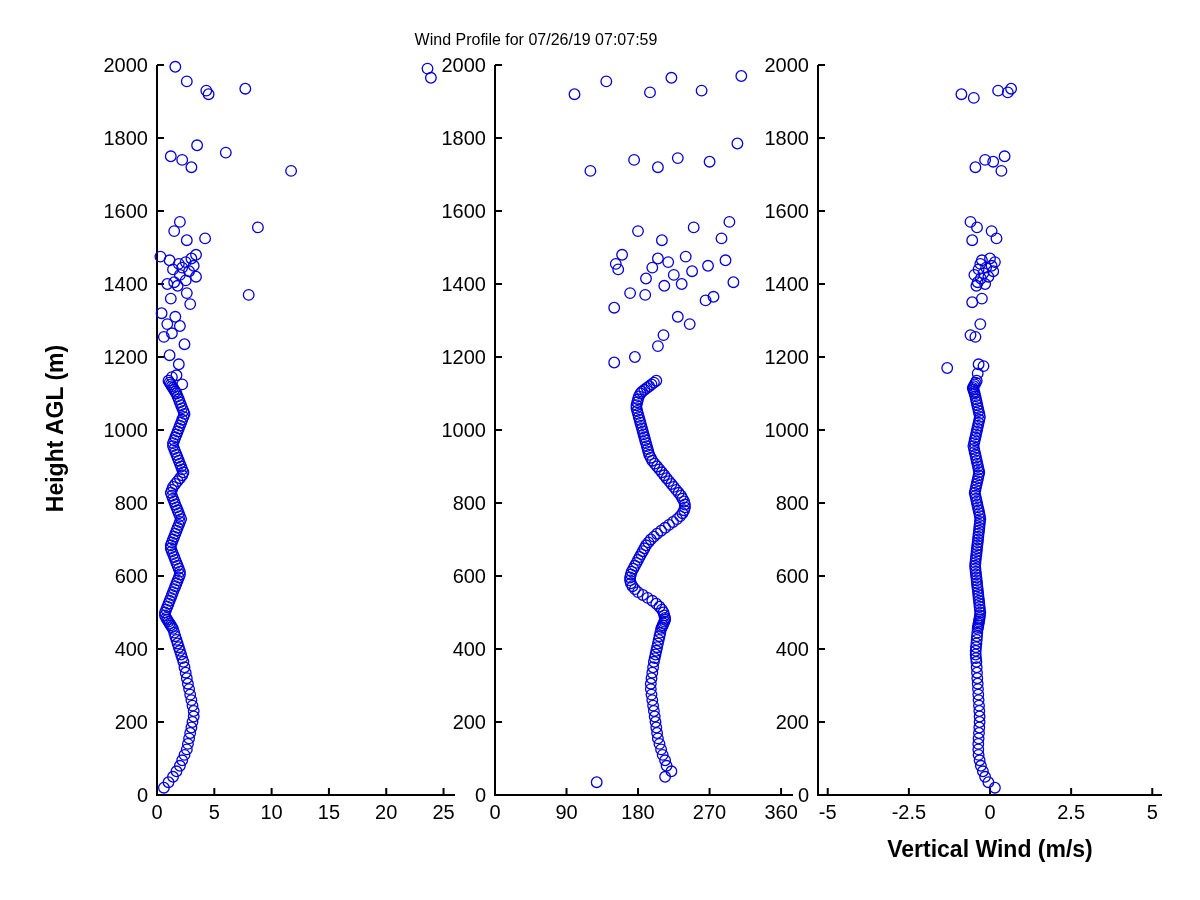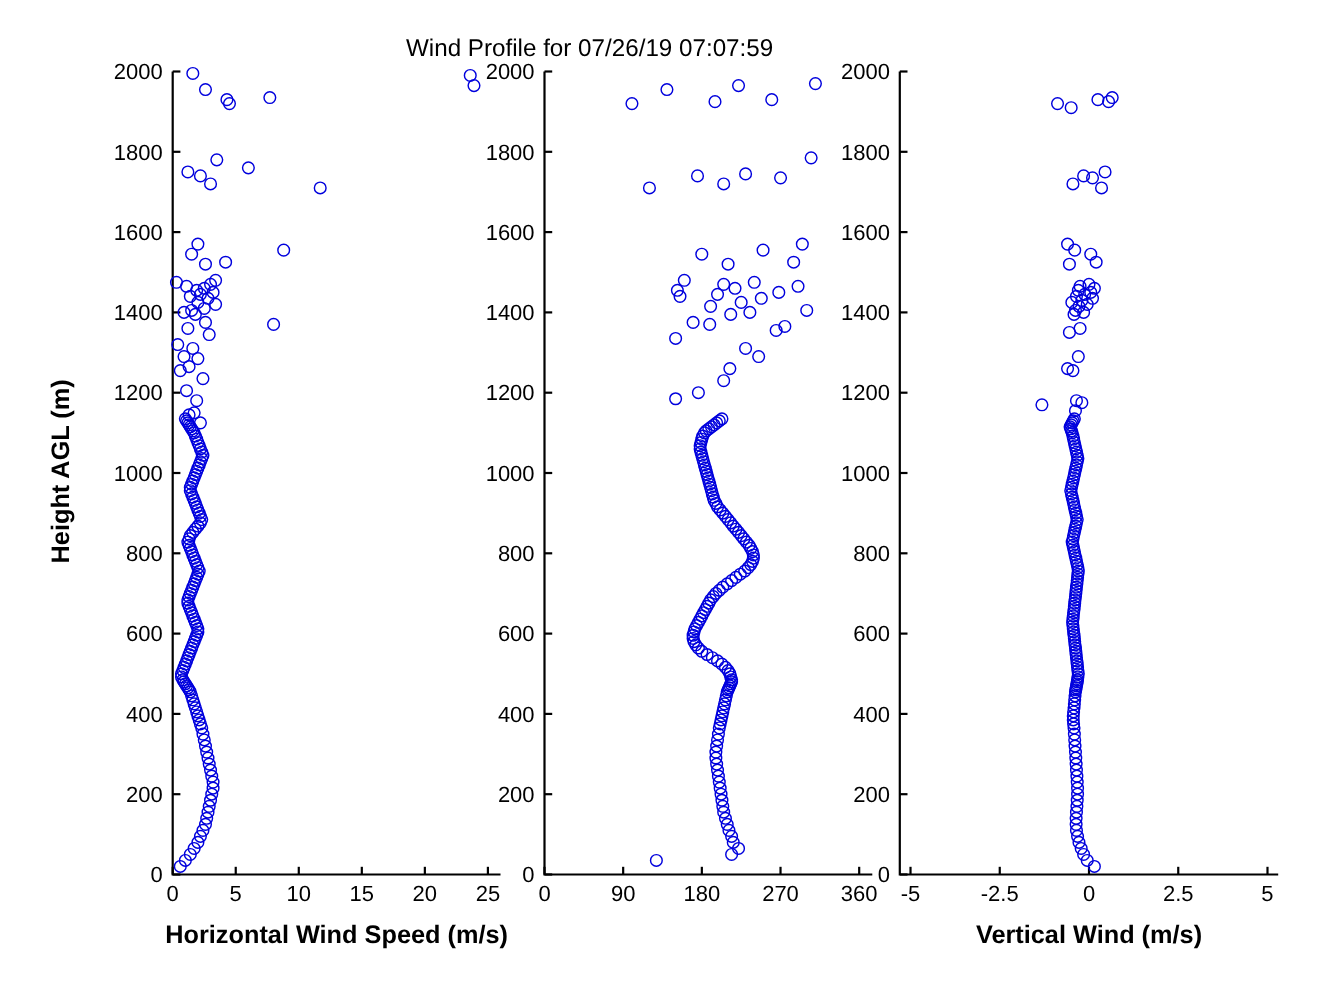--- a/index.html
+++ b/index.html
@@ -1,20 +1,20 @@
 <!DOCTYPE html>
 <html><head>
 <meta charset="utf-8">
 <style>
   html,body{margin:0;padding:0;background:#ffffff;}
   body{width:1200px;height:900px;font-family:"Liberation Sans",sans-serif;overflow:hidden;}
   #root{position:relative;width:1200px;height:900px;background:#fff;}
   #plot-title{
     position:absolute;left:0;top:31px;width:1072px;text-align:center;
-    font-size:22px;color:#000;font-family:"Liberation Sans",sans-serif;
+    font-size:16px;color:#000;font-family:"Liberation Sans",sans-serif;
     letter-spacing:0px;
   }
   .panel{position:absolute;}
   .axes-svg{position:absolute;left:0;top:0;}
   .ylabel{
     position:absolute;
     font-size:23px;font-weight:bold;color:#000;
     transform-origin:center center;
     white-space:nowrap;
   }
@@ -651,16 +651,15 @@
           <circle cx="1007.8" cy="92.4" r="5.3" class="marker" stroke="#0000dd"></circle>
           <circle cx="998.1" cy="90.6" r="5.3" class="marker" stroke="#0000dd"></circle>
           <circle cx="1011.1" cy="88.7" r="5.3" class="marker" stroke="#0000dd"></circle>
           <circle cx="973.8" cy="97.9" r="5.3" class="marker" stroke="#0000dd"></circle>
         </g>
       </svg>
     </div>
 
   <div class="ylabel" id="ylabel" style="left: -55px; top: 415px; width: 220px; text-align: center; transform: rotate(-90deg);">Height AGL (m)</div>
 
-  <div class="xlabel" id="xlabel1" style="left: 97px; top: 836px; width: 418px;">Horizontal Wind Speed (m/s)</div>
   <div class="xlabel" id="xlabel3" style="left: 758px; top: 836px; width: 464px;">Vertical Wind (m/s)</div>
 
 </div>
 
 </body></html>

